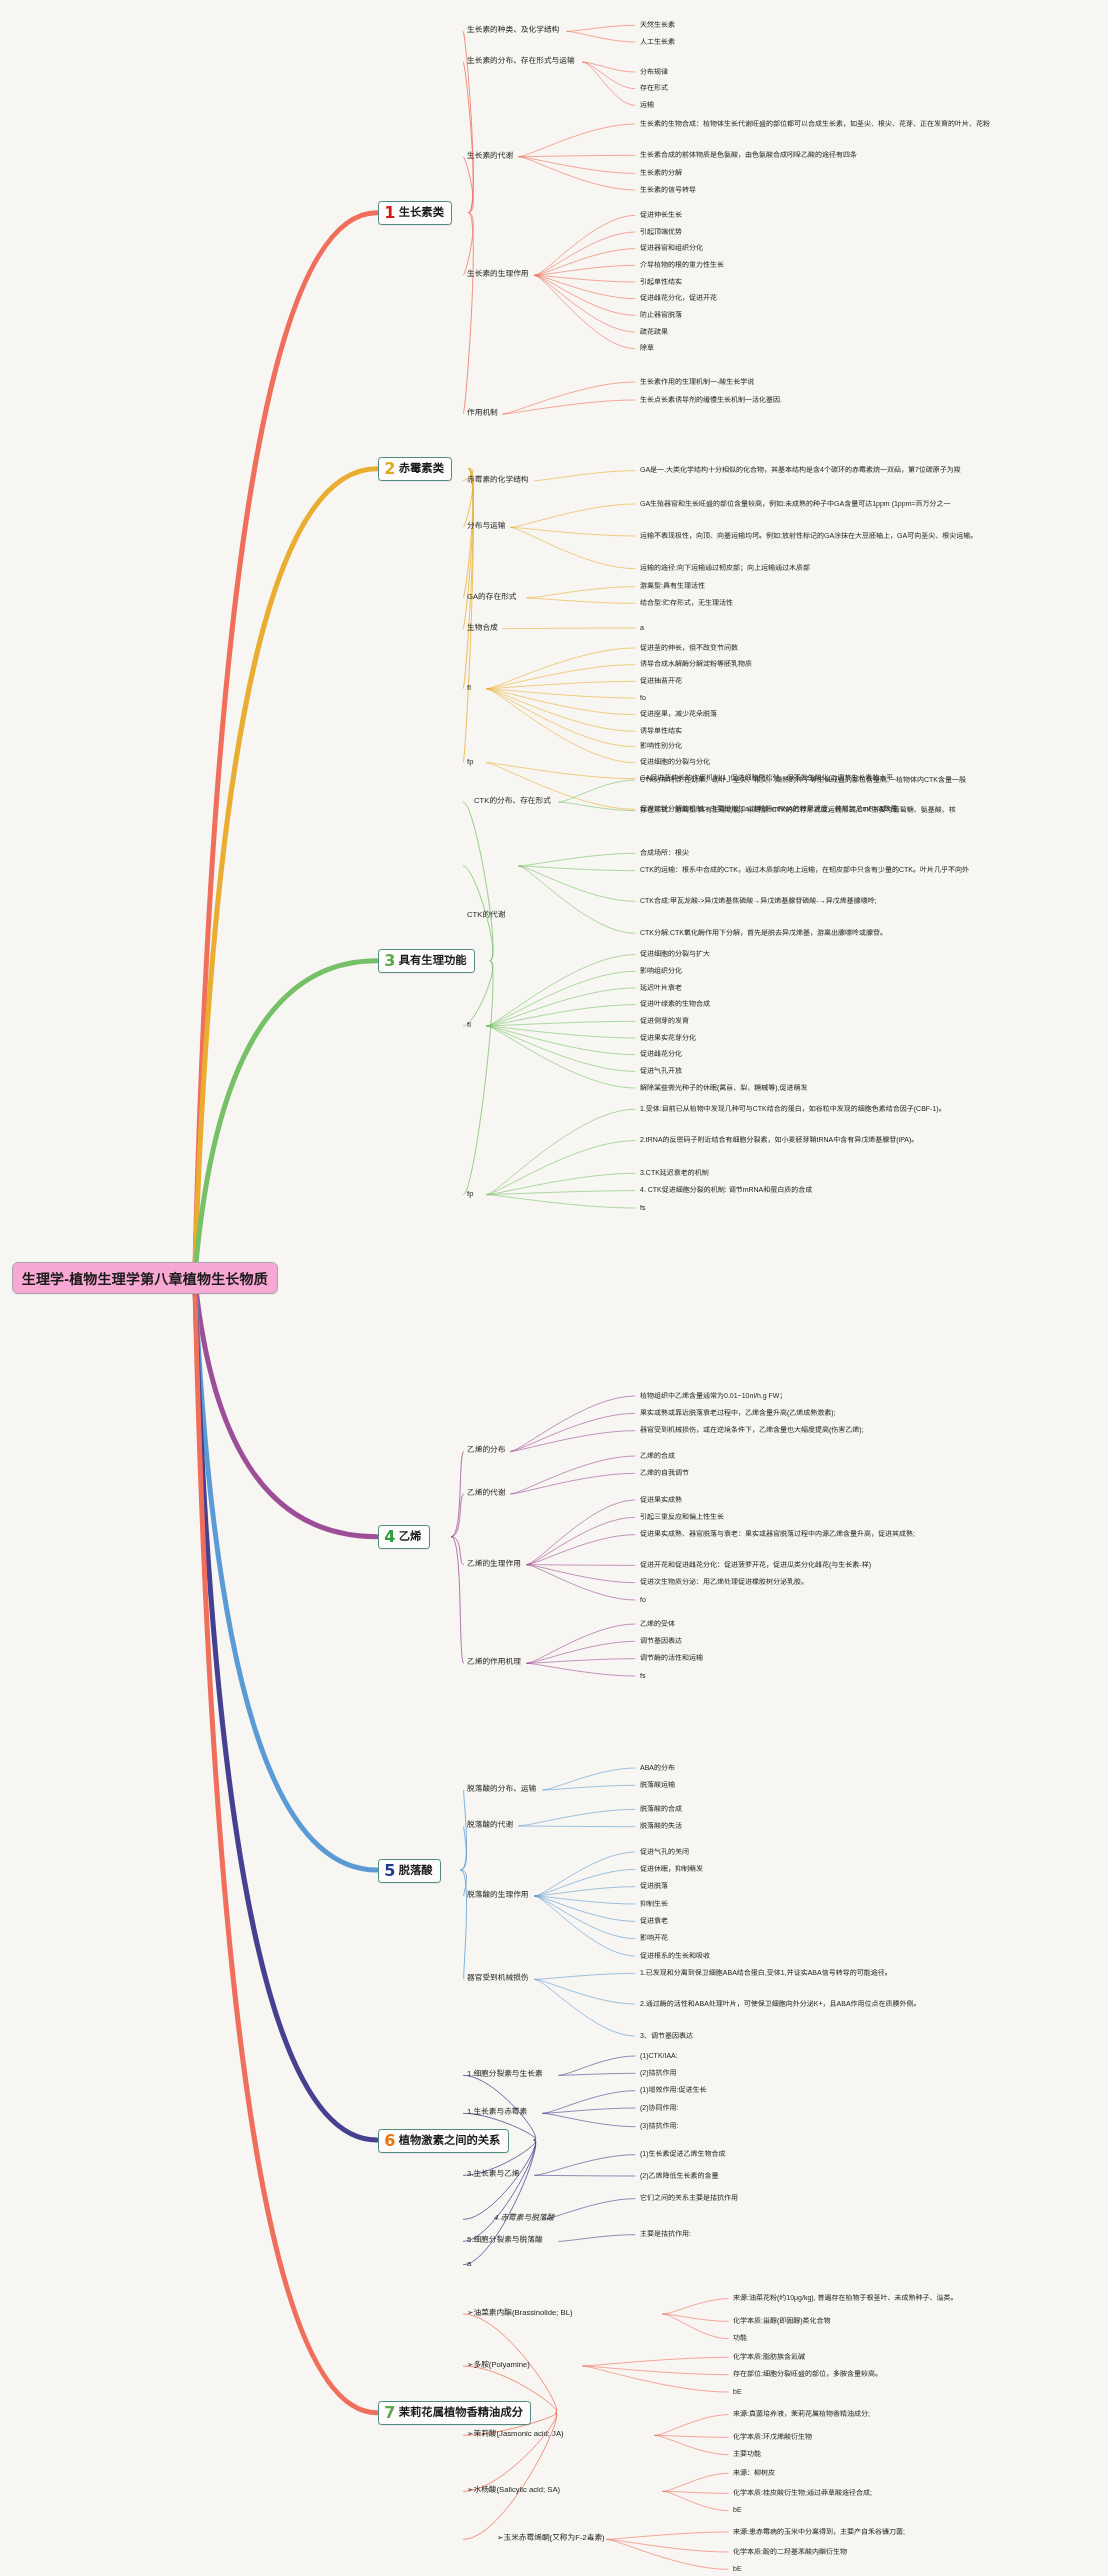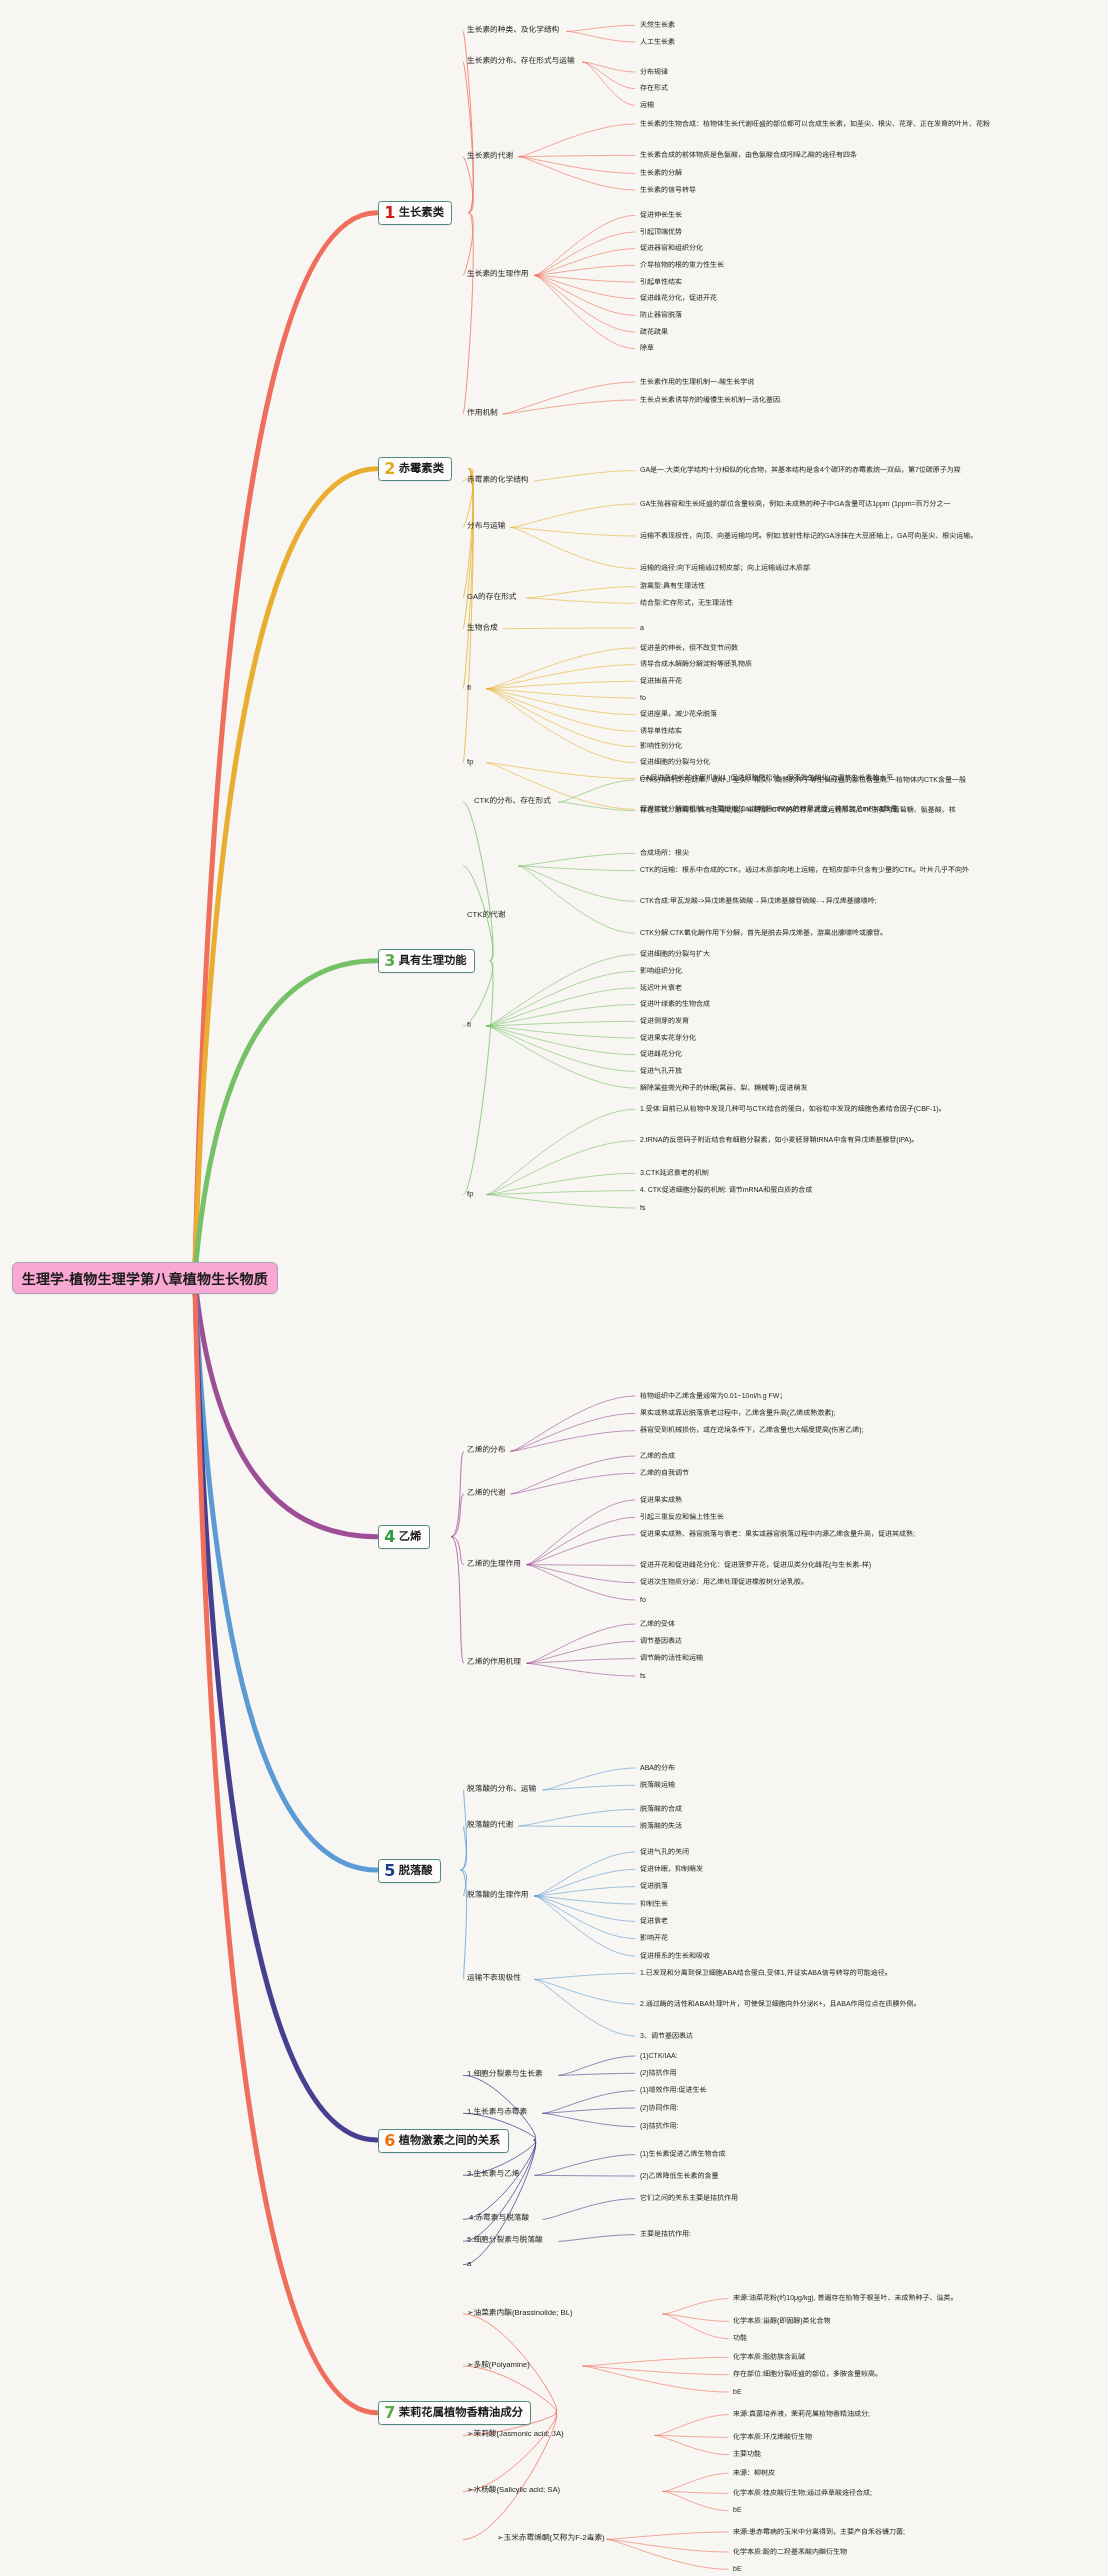--- a/index.html
+++ b/index.html
@@ -267,25 +267,25 @@
       <div class="n2" style="left: 467px; top: 910px;">CTK的代谢</div>
       <div class="n2" style="left: 467px; top: 1020px;">fl</div>
       <div class="n2" style="left: 467px; top: 1189px;">fp</div>
       <div class="n2" style="left: 467px; top: 1445px;">乙烯的分布</div>
       <div class="n2" style="left: 467px; top: 1488px;">乙烯的代谢</div>
       <div class="n2" style="left: 467px; top: 1559px;">乙烯的生理作用</div>
       <div class="n2" style="left: 467px; top: 1657px;">乙烯的作用机理</div>
       <div class="n2" style="left: 467px; top: 1784px;">脱落酸的分布、运输</div>
       <div class="n2" style="left: 467px; top: 1820px;">脱落酸的代谢</div>
       <div class="n2" style="left: 467px; top: 1890px;">脱落酸的生理作用</div>
-      <div class="n2" style="left: 467px; top: 1973px;">运输不表现极性</div>
+      <div class="n2" style="left: 467px; top: 1973px;">器官受到机械损伤</div>
       <div class="n2" style="left: 467px; top: 2069px;">1.细胞分裂素与生长素</div>
       <div class="n2" style="left: 467px; top: 2107px;">1.生长素与赤霉素</div>
       <div class="n2" style="left: 467px; top: 2169px;">3.生长素与乙烯</div>
-      <div class="n2" style="left: 469px; top: 2213px;">4.赤霉素与脱落酸</div>
+      <div class="n2" style="left: 494px; top: 2213px; font-style: italic;">4.赤霉素与脱落酸</div>
       <div class="n2" style="left: 467px; top: 2235px;">5.细胞分裂素与脱落酸</div>
       <div class="n2" style="left: 467px; top: 2259px;">a</div>
       <div class="n2" style="left: 467px; top: 2308px;">➢油菜素内酯(Brassinolide; BL)</div>
       <div class="n2" style="left: 467px; top: 2360px;">➢多胺(Polyamine)</div>
       <div class="n2" style="left: 467px; top: 2429px;">➢茉莉酸(Jasmonic acid; JA)</div>
       <div class="n2" style="left: 467px; top: 2485px;">➢水杨酸(Salicylic acid; SA)</div>
       <div class="n2" style="left: 467px; top: 2533px; margin-left: 30px;">➢玉米赤霉烯酮(又称为F-2毒素)</div>
       <div class="n3 nw" style="left: 640px; top: 20px;">天然生长素</div>
       <div class="n3 nw" style="left: 640px; top: 37px;">人工生长素</div>
       <div class="n3 nw" style="left: 640px; top: 67px;">分布规律</div>

